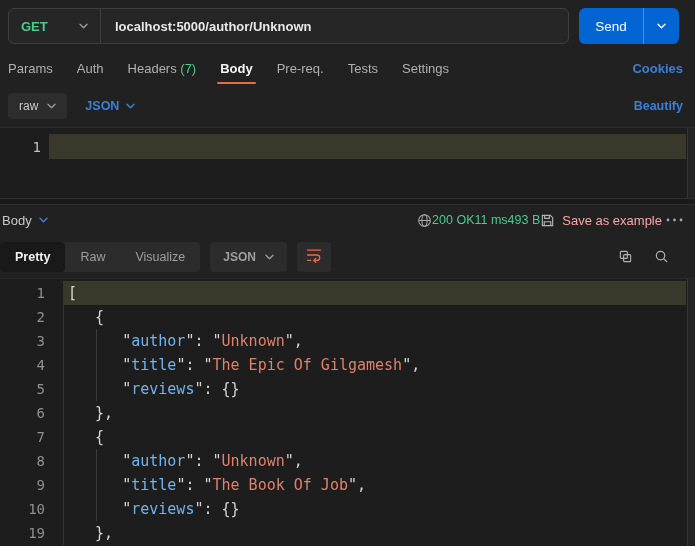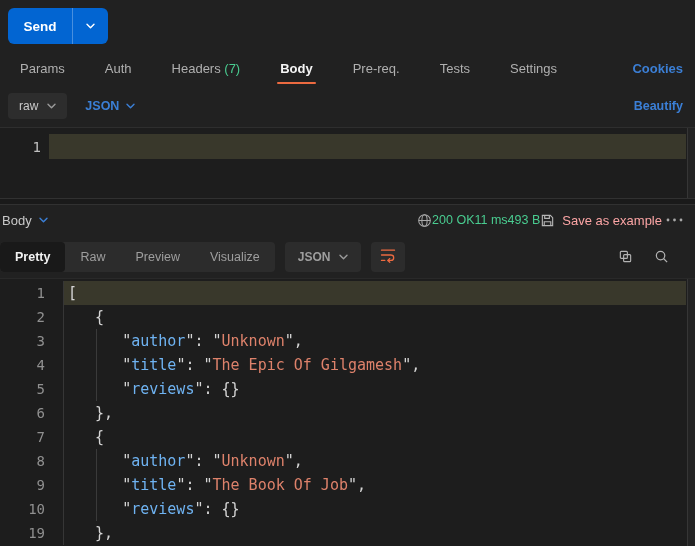--- a/index.html
+++ b/index.html
@@ -12,26 +12,26 @@
   .app { display:flex; flex-direction:column; width:695px; height:546px; }
 
   
   .url-row { display:flex; align-items:center; height:52px; padding:8px 16px 8px 8px; gap:10px; flex:0 0 auto; }
   .url-container { flex:1; display:flex; align-items:stretch; height:36px; background:#262626; border:1px solid #3f3f3f; border-radius:6px; }
   .method-select { display:flex; align-items:center; justify-content:space-between; width:92px; padding:0 12px; border-right:1px solid #3f3f3f; cursor:pointer; }
   .method-label { color:var(--method_get); font-weight:bold; font-size:13px; }
   .chev { color:#9a9a9a; display:inline-flex; line-height:0; }
   .url-input { flex:1; background:transparent; border:none; outline:none; padding:0 14px; font-size:13px; font-weight:600; color:#e8e8e8; font-family:"Liberation Sans", sans-serif; }
   .send-btn { display:flex; height:36px; width:100px; border-radius:6px; overflow:hidden; background:var(--send_bg); color:#ffffff; flex:0 0 auto; }
-  .send-main { flex:1; display:flex; align-items:center; justify-content:center; font-weight:bold; font-size:13.5px; cursor:pointer; }
+  .send-main { flex:1; display:flex; align-items:center; justify-content:center; font-weight:normal; font-size:13.5px; cursor:pointer; }
   .send-caret { width:36px; display:flex; align-items:center; justify-content:center; border-left:1px solid rgba(255,255,255,0.28); cursor:pointer; }
   .send-caret .chev { color:#ffffff; }
 
   
-  .req-tabs { display:flex; align-items:center; height:32px; padding:0 12px 0 20px; gap:40px; flex:0 0 auto; }
+  .req-tabs { display:flex; align-items:center; height:32px; padding:0 12px 0 8px; gap:24px; flex:0 0 auto; }
   .req-tab { font-size:13px; color:#b0b0b0; cursor:pointer; position:relative; white-space:nowrap; }
   .req-tab .badge { color:var(--status_green); }
   .req-tab.active { color:#f5f5f5; font-weight:bold; }
   .req-tab.active::after { content:""; position:absolute; left:-3px; right:-3px; bottom:-8px; height:2px; background:var(--accent_orange); border-radius:2px; }
   .cookies { margin-left:auto; color:var(--link_blue); font-size:13px; font-weight:bold; cursor:pointer; }
 
   
   .body-type-row { display:flex; align-items:center; height:43px; padding:0 12px 0 8px; gap:18px; flex:0 0 auto; }
   .raw-pill { display:flex; align-items:center; gap:9px; background:#2d2d2d; border-radius:4px; padding:6px 11px; font-size:12px; color:#c9c9c9; cursor:pointer; }
   .lang-select { display:flex; align-items:center; gap:7px; color:var(--link_blue); font-size:12.5px; font-weight:bold; cursor:pointer; }
@@ -79,20 +79,31 @@
   .wrap-pill { width:34px; padding:0; justify-content:center; color:var(--accent_orange); }
   .toolbar-right { margin-left:auto; display:flex; align-items:center; gap:21px; padding-right:26px; color:#b3b3b3; }
   .toolbar-right .icon { display:inline-flex; line-height:0; cursor:pointer; }
 </style>
 </head>
 <body>
 
 <div class="app">
 
   <div class="url-row">
+    <div class="url-container">
+      <div class="method-select">
+        <span class="method-label">GET</span>
+        <span class="chev">
+          <svg width="9" height="6" viewBox="0 0 9 6" fill="none">
+              <path d="M1 1.2 L4.5 4.8 L8 1.2" stroke="currentColor" stroke-width="1.4" stroke-linecap="round" stroke-linejoin="round"></path>
+            </svg>
+        </span>
+      </div>
+      <input class="url-input" value="localhost:5000/author/Unknown" style="">
+    </div>
     <div class="send-btn">
       <div class="send-main">Send</div>
       <div class="send-caret">
         <span class="chev">
           <svg width="9" height="6" viewBox="0 0 9 6" fill="none">
               <path d="M1 1.2 L4.5 4.8 L8 1.2" stroke="currentColor" stroke-width="1.4" stroke-linecap="round" stroke-linejoin="round"></path>
             </svg>
         </span>
       </div>
     </div>
@@ -185,23 +196,20 @@
 
   <div class="resp-toolbar">
     <div class="seg-group">
       <span class="seg active">
           <span>Pretty</span>
         </span>
       <span class="seg">
           <span>Raw</span>
         </span>
       <span class="seg">
-          <span>Preview</span>
-        </span>
-      <span class="seg">
           <span>Visualize</span>
         </span>
     </div>
     <div class="tool-pill">
       <span>JSON</span>
       <span class="chev">
         <svg width="9" height="6" viewBox="0 0 9 6" fill="none">
             <path d="M1 1.2 L4.5 4.8 L8 1.2" stroke="currentColor" stroke-width="1.4" stroke-linecap="round" stroke-linejoin="round"></path>
           </svg>
       </span>

